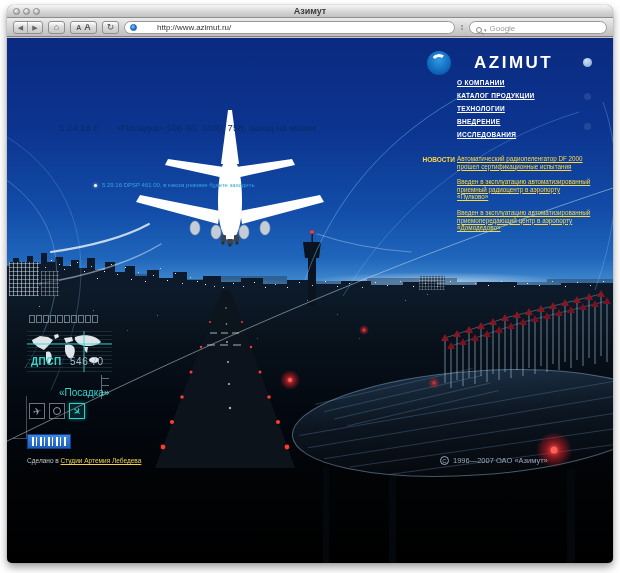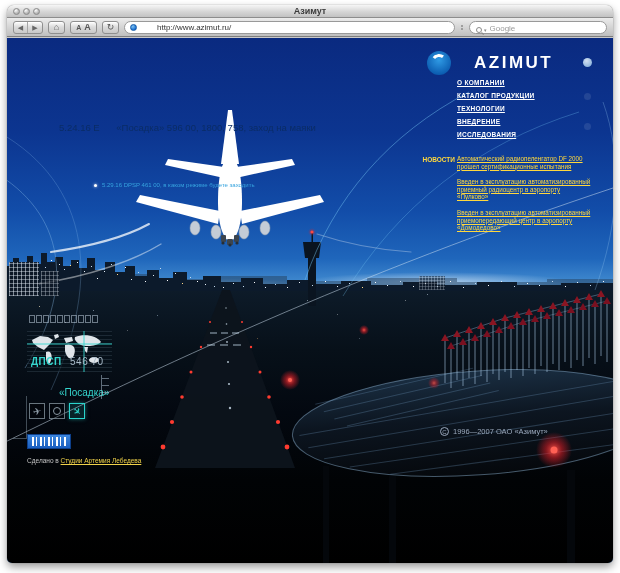--- a/index.html
+++ b/index.html
@@ -133,21 +133,21 @@
   .pl-dn{transform:rotate(42deg);}
   .hicon .circ{width:8px;height:8px;border:1.5px solid #8b99a4;border-radius:50%;display:block;}
   .hicon.active{border-color:#2bd4cc;background:rgba(43,212,204,.14);box-shadow:0 0 4px rgba(43,212,204,.5);}
   .hicon.active .pl{color:#2bd4cc;}
   .banner{position:absolute;left:20px;top:396px;width:44px;height:15px;cursor:pointer;
     background:linear-gradient(#3d86dd,#1b5fc0);border:1px solid #0d3f8a;padding:2px 4px;}
   .banner i{display:block;height:100%;
     background:repeating-linear-gradient(90deg,#fff 0 2px,transparent 2px 4px,#fff 4px 5px,transparent 5px 8px);}
   .credit{position:absolute;left:20px;top:419px;font-size:6.5px;color:#c4c4c4;white-space:nowrap;}
   .credit a{color:#f0d24a;text-decoration:underline;cursor:pointer;}
-  .copyright{position:absolute;left:433px;top:389px;display:flex;align-items:center;gap:4px;
+  .copyright{position:absolute;left:433px;top:418px;display:flex;align-items:center;gap:4px;
     color:#9aa8bc;font-size:7.5px;white-space:nowrap;}
   .cmark{width:9px;height:9px;border:1px solid #9aa8bc;border-radius:50%;font-size:6px;
     line-height:8px;text-align:center;display:block;color:#9aa8bc;}
 </style>
 </head>
 <body>
 
 <div class="window">
 
   <div class="titlebar">

